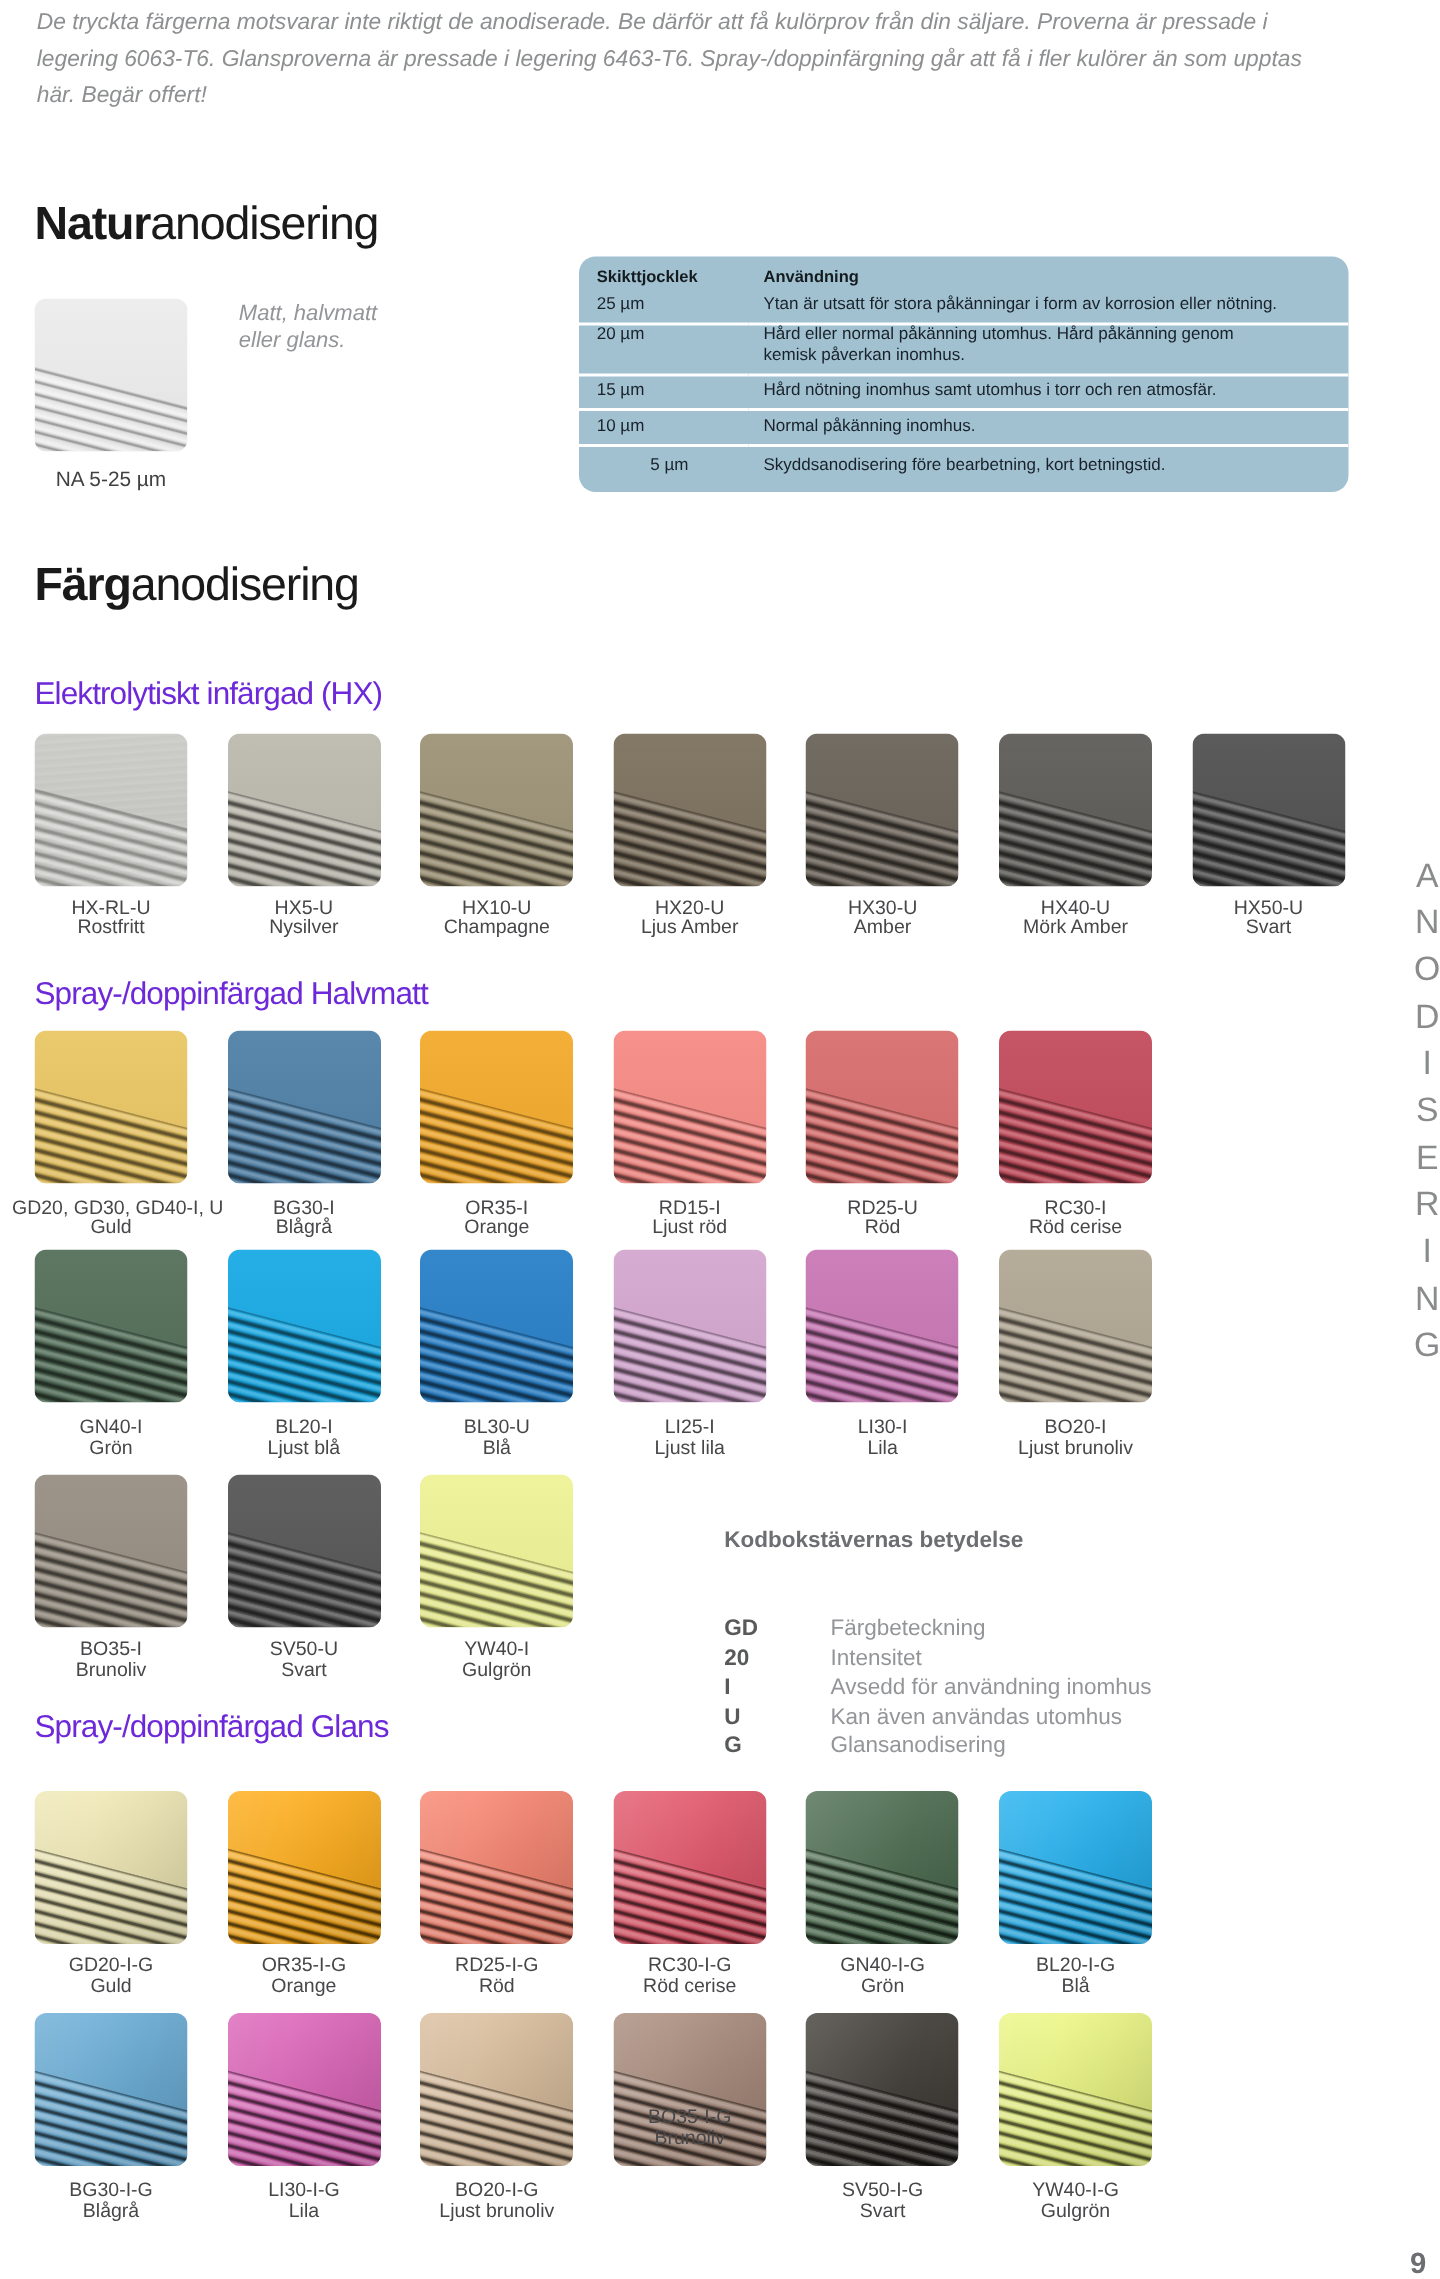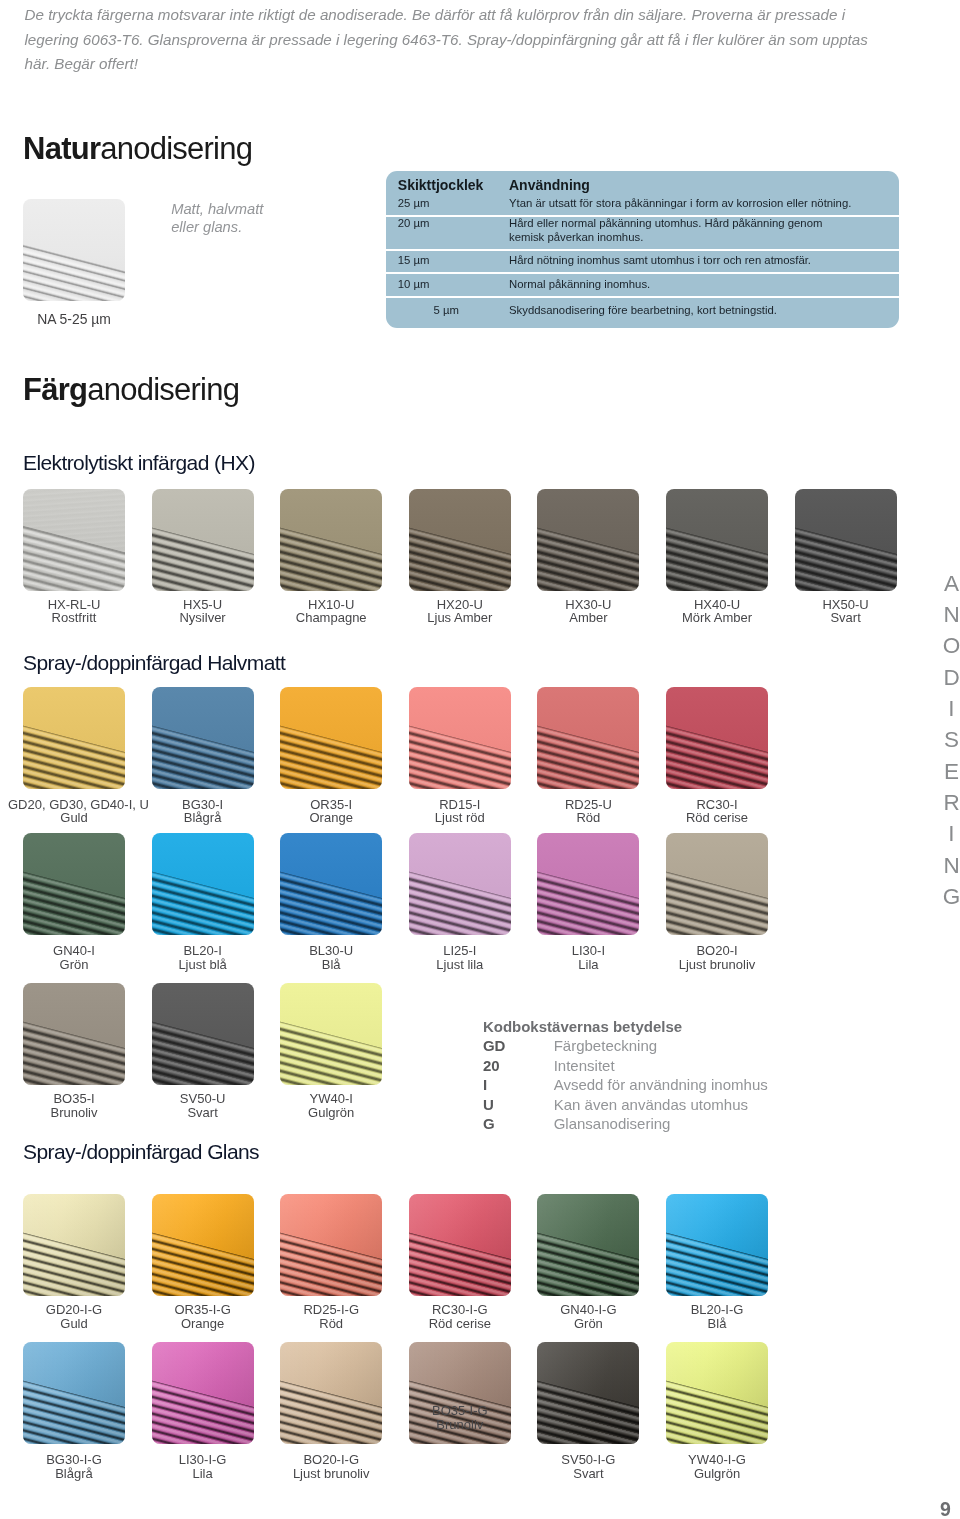--- a/index.html
+++ b/index.html
@@ -19,57 +19,57 @@
   .sec-title b{font-weight:bold;}
   .sec-title span{font-weight:normal;}
   #title-natur{left:23px;top:132.8px;}
   #title-farg{left:23px;top:373.5px;}
 
   
   #natur-sample{position:absolute;left:23px;top:199px;width:102px;height:102px;}
   #natur-sample-label{position:absolute;left:23px;top:311px;width:102px;text-align:center;
         font-size:13.9px;line-height:16px;color:#414042;white-space:nowrap;}
   #natur-caption{position:absolute;left:159.2px;top:199.8px;width:190px;
-        font-style:italic;font-size:14.7px;line-height:18.6px;color:#939598;white-space:nowrap;margin-left:12px;}
+        font-style:italic;font-size:14.7px;line-height:18.6px;color:#939598;white-space:nowrap;}
 
   
   #natur-table{position:absolute;left:386px;top:171px;width:513px;height:157px;
         background:#a1c1d1;border-radius:11px;overflow:hidden;}
   #natur-table table{border-collapse:collapse;width:100%;table-layout:fixed;}
-  #natur-table th{font-size:14px;font-weight:bold;color:#141b1f;text-align:left;
+  #natur-table th{font-size:11px;font-weight:bold;color:#141b1f;text-align:left;
         padding:7px 0 1px 0;line-height:14px;}
   #natur-table td{font-size:11.35px;color:#19222a;vertical-align:top;line-height:13.9px;
         padding:2.5px 0 3px 0;border-top:2px solid #fff;}
   #natur-table tr.hdr th:first-child,#natur-table td.c1{padding-left:11.8px;}
   #natur-table tr.hdr th:nth-child(2),#natur-table td.c2{padding-left:10px;padding-right:40px;}
   #natur-table col.a{width:113px;}
   #natur-table tr.hdr th{border:0;}
   #natur-table tr.r0 td{border-top:0;padding-top:3.5px;padding-bottom:4.2px;}
   #natur-table tr.r1 td{padding-top:0;padding-bottom:4.5px;}
   #natur-table tr.r2 td{padding-top:3.4px;padding-bottom:3.6px;}
   #natur-table tr.r3 td{padding-top:3.9px;padding-bottom:4.6px;}
   #natur-table tr.last td{padding-top:6.0px;padding-bottom:6.5px;}
   #natur-table tr.last td.c1{text-align:right;padding-left:0;padding-right:40px;}
 
   
   .sub-head{position:absolute;font-size:21px;line-height:21px;letter-spacing:-0.6px;
-        color:#0f172a;white-space:nowrap;}
+        color:#6d28d9;white-space:nowrap;}
 
   
   .sw{position:absolute;width:102px;height:102px;border-radius:8px;overflow:hidden;}
   .sw .base{position:absolute;inset:0;}
   .sw .stripes{position:absolute;inset:0;}
   .sw-label{position:absolute;width:132px;text-align:center;font-size:13px;
         line-height:13.9px;color:#47474a;white-space:nowrap;}
   .sw-label .cd,.sw-label .nm{display:block;}
 
   
   #keybox{position:absolute;left:482.9px;top:1016.5px;}
   #keybox .kb-title{font-size:15px;font-weight:bold;color:#6d6e71;line-height:19.5px;}
-  #keybox table{border-collapse:collapse;}
+  #keybox table{border-collapse:collapse;margin-top:40px;}
   #keybox td{font-size:15px;line-height:19.5px;padding:0;color:#939598;}
   #keybox td.code{font-weight:bold;color:#58595b;width:70.8px;}
 
   
   #sidetab{position:absolute;left:939.5px;top:567.6px;width:24px;text-align:center;
         font-size:22.5px;line-height:31.36px;color:#898b8d;}
   #sidetab span{display:block;}
 
   
   #pagenum{position:absolute;left:931.5px;top:1498.3px;width:28px;text-align:center;

